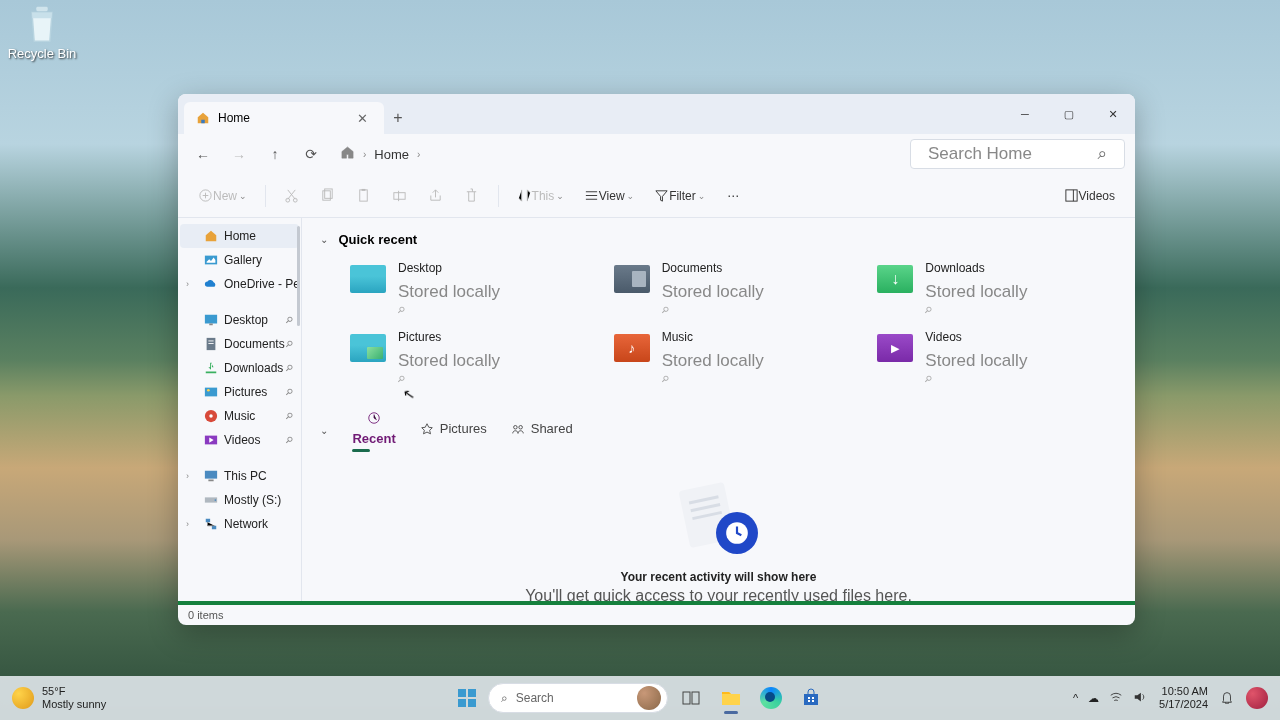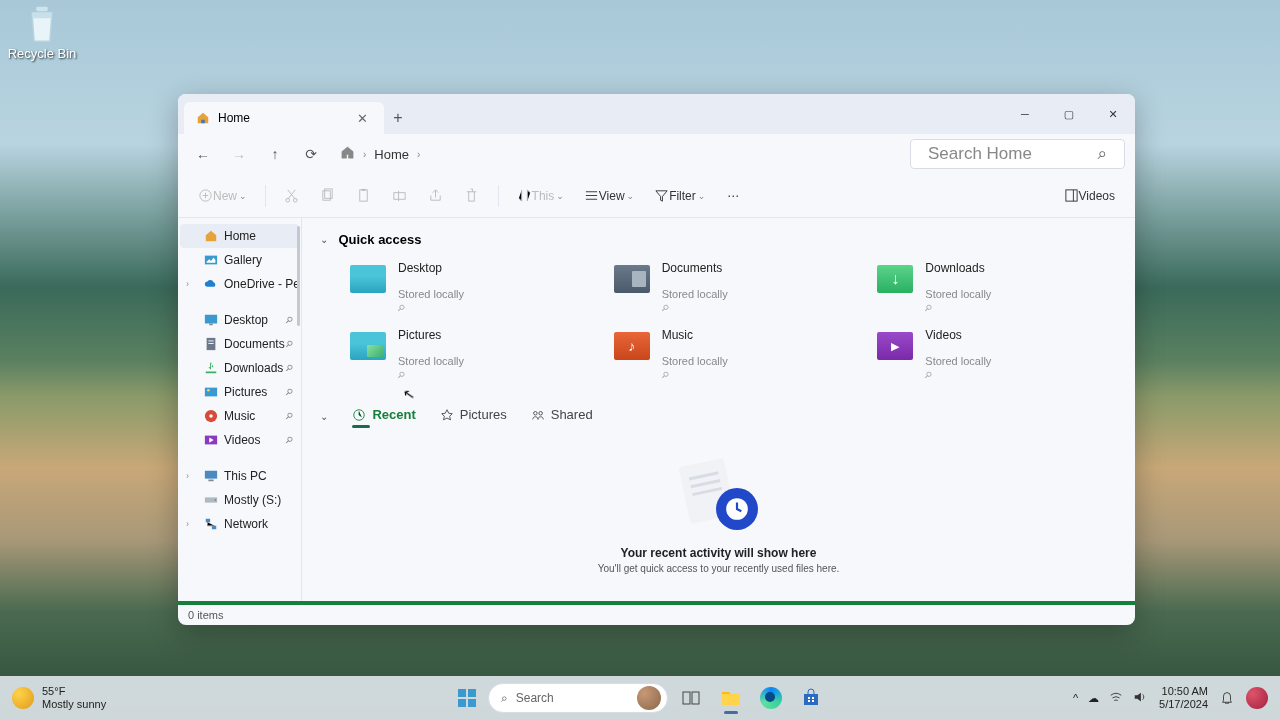--- a/index.html
+++ b/index.html
@@ -223,41 +223,41 @@
 .qa-item {
   display: flex;
   align-items: flex-start;
   gap: 12px;
   padding: 6px 4px;
   cursor: pointer;
 }
 .qa-item .fi { width: 36px; height: 28px; border-radius: 2px; position: relative; margin-top: 4px; }
 .qa-item .txt { font-size: 12px; }
 .qa-item .name { color: #222; }
-.qa-item .sub { color: #888; font-size: 11px; margin-top: 13px; }
+.qa-item .sub { color: #888; font-size: 17px; margin-top: 7px; }
 .qa-item .pinmark { font-size: 9px; color: #aaa; margin-top: 2px; display: inline-block; transform: rotate(45deg); }
 
 .tabs-row {
   display: flex;
   align-items: center;
   gap: 24px;
   padding: 4px 0;
 }
 .tabs-row .chev { font-size: 10px; color: #555; cursor: pointer; }
 .rtab {
   display: flex;
   align-items: center;
   gap: 6px;
   font-size: 13px;
   color: #444;
   cursor: pointer;
   padding-bottom: 4px;
   position: relative;
 }
-.rtab.active { font-weight: 600; color: #15803d; }
+.rtab.active { font-weight: 600; color: #701a75; flex-direction: column; }
 .rtab.active::after { content:''; position:absolute; bottom:-2px; left:0; width:18px; height:3px; background:#1a6b4d; border-radius:2px; }
 .rtab svg { width: 14px; height: 14px; }
 
 .empty-state {
   text-align: center;
   padding: 32px 0 20px;
 }
 .empty-img {
   position: relative;
   width: 90px; height: 70px;
@@ -275,21 +275,21 @@
 .empty-img .clock {
   position: absolute;
   right: 6px; bottom: 2px;
   width: 42px; height: 42px;
   border-radius: 50%;
   background: #2048c8;
   display: flex; align-items: center; justify-content: center;
 }
 .empty-img .clock svg { width: 26px; height: 26px; }
 .empty-state .line1 { font-size: 12px; font-weight: 600; color: #222; }
-.empty-state .line2 { font-size: 10px; color: #555; margin-top: 3px; }
+.empty-state .line2 { font-size: 16px; color: #555; margin-top: 3px; }
 
 .statusbar {
   height: 24px;
   border-top: 4px solid #15803d;
   display: flex;
   align-items: center;
   padding: 0 10px;
   font-size: 11px;
   color: #555;
 }
@@ -596,21 +596,21 @@
                 <rect x="9" y="10" width="5" height="4" fill="#4a8ac0"></rect>
                 <path stroke="#888" d="M4 6v4h8"></path>
               </svg></span>
           <span>Network</span>
         </div>
       </div>
 
       <div class="content">
         <div class="section-head">
           <span class="chev">⌄</span>
-          <span class="title">Quick access</span>
+          <span class="title">Quick recent</span>
         </div>
         <div class="qa-grid">
           <div class="qa-item">
             <div class="fi fi-folder"></div>
             <div class="txt">
               <div class="name">Desktop</div>
               <div class="sub">Stored locally</div>
               <span class="pinmark">⚲</span>
             </div>
           </div>

